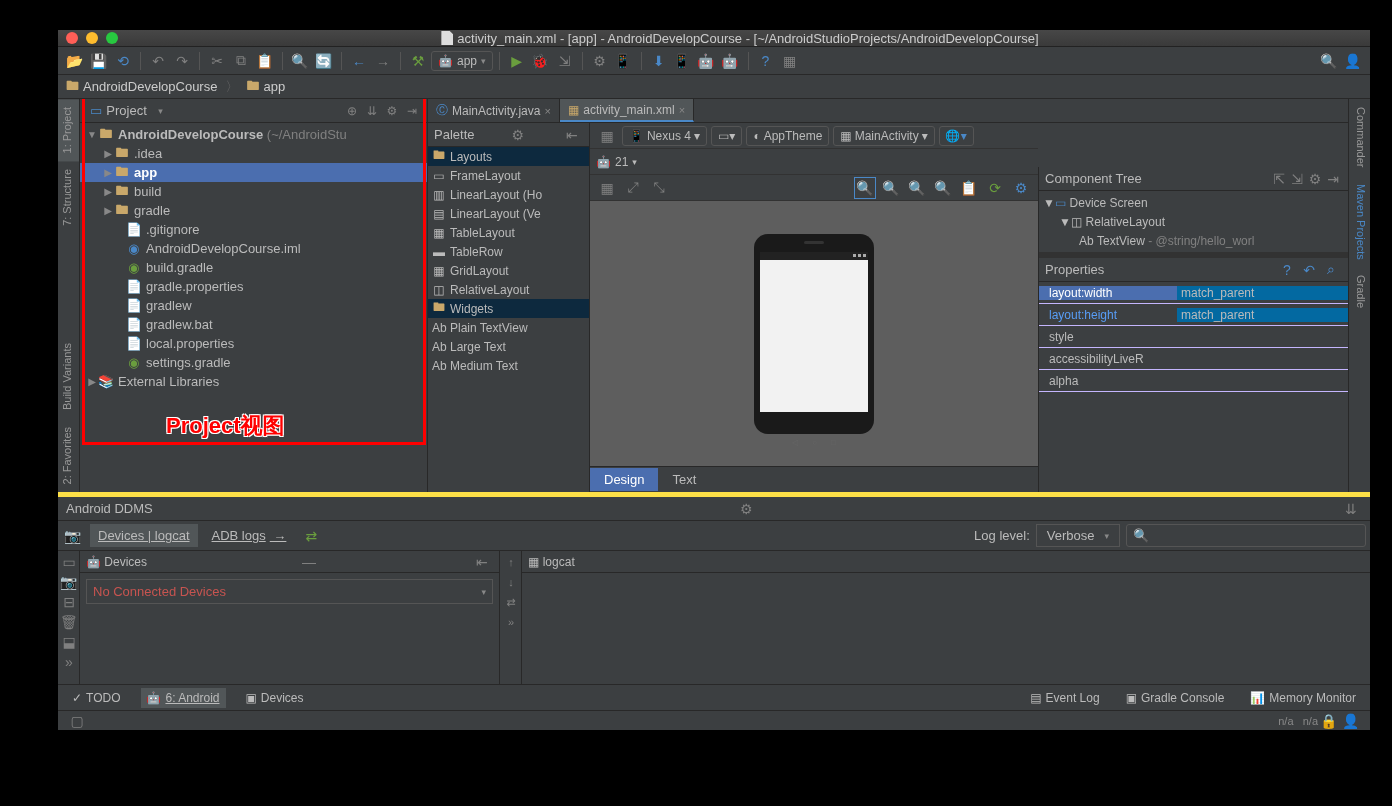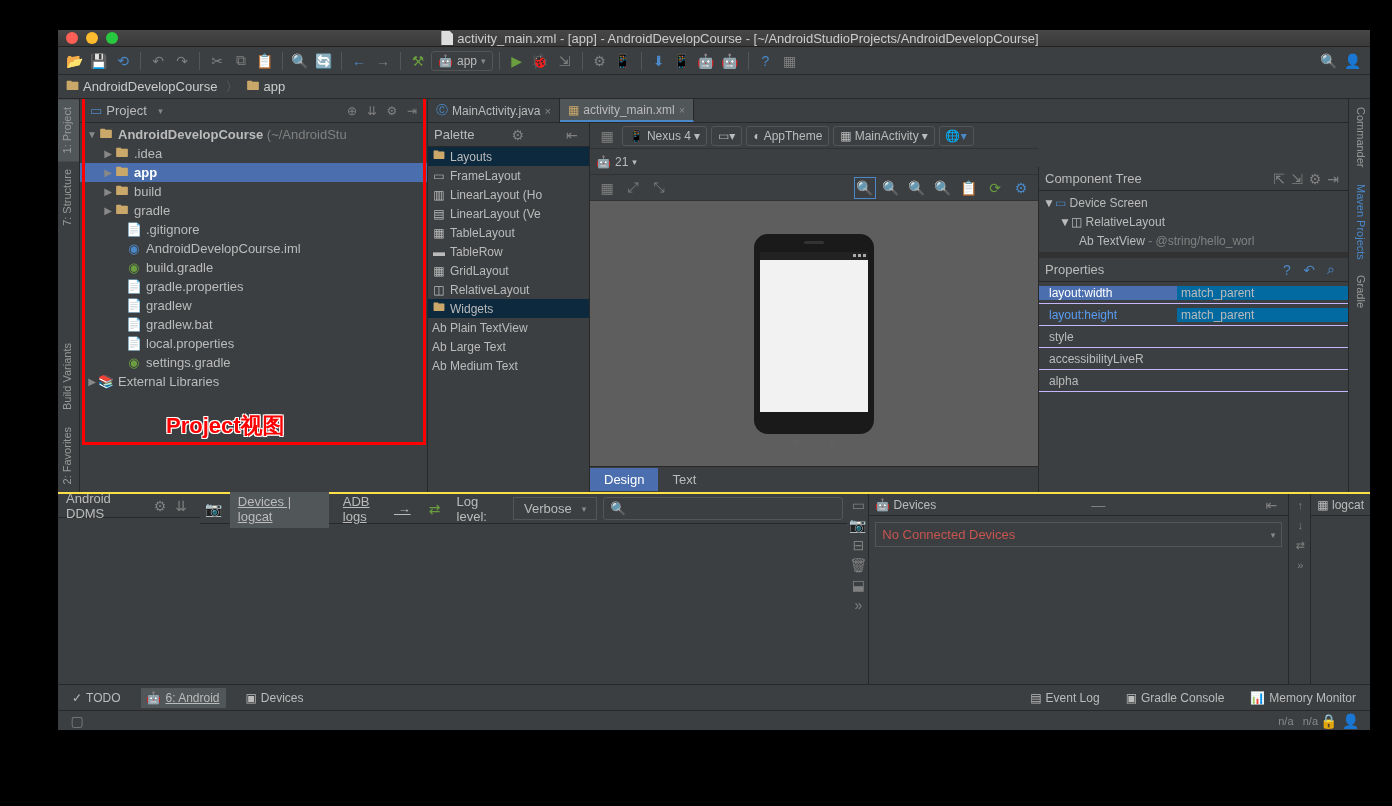--- a/index.html
+++ b/index.html
@@ -90,21 +90,21 @@
 .props { flex:1; display:flex; flex-direction:column; border-top:6px solid #323232; overflow:hidden; }
 .propshdr { height:24px; display:flex; align-items:center; padding:0 6px; border-bottom:1px solid #282828; }
 .propshdr .tbtn { color:#4a88c7; }
 .proptable { flex:1; overflow:hidden; font-size:12px; }
 .proprow { display:flex; height:22px; align-items:center; border-bottom:1px solid #c4b5fd; }
 .proprow .pk { width:138px; padding-left:10px; background:#3c3f41; }
 .proprow .pv { flex:1; padding-left:4px; background:#0369a1; }
 .proprow.sel .pk { background:#4b6eaf; color:#fff; }
 .proprow .pk.link { color:#589df6; }
 
-.ddms { height:192px; border-top:2px solid #fde047; display:flex; background:#3c3f41; }
+.ddms { height:192px; border-top:5px solid #fde047; display:flex; flex-direction:column; background:#3c3f41; }
 .ddmshdr { height:24px; display:flex; align-items:center; padding:0 8px; border-bottom:1px solid #282828; font-size:13px; }
 .ddmshdr .tbtn { margin-left:auto; }
 .ddmstools { height:30px; display:flex; align-items:center; padding:0 4px; gap:6px; border-bottom:1px solid #282828; font-size:13px; }
 .tabbtn { padding:4px 8px; cursor:pointer; display:flex; align-items:center; gap:4px;text-decoration:underline; }
 .tabbtn.active { background:#515658; }
 .sel-box { background:#3c3f41; border:1px solid #555; padding:3px 10px; display:flex; align-items:center; gap:6px; cursor:pointer; }
 .sel-box::after { content:"▾"; font-size:9px; color:#888; margin-left:4px; }
 .searchbox { flex:0 0 240px; display:flex; align-items:center; border:1px solid #555; border-radius:3px; padding:3px 6px; gap:4px; }
 .ddmsbody { flex:1; display:flex; }
 .ddmsleft { width:22px; display:flex; flex-direction:column; gap:2px; padding:2px; border-right:1px solid #282828; }

